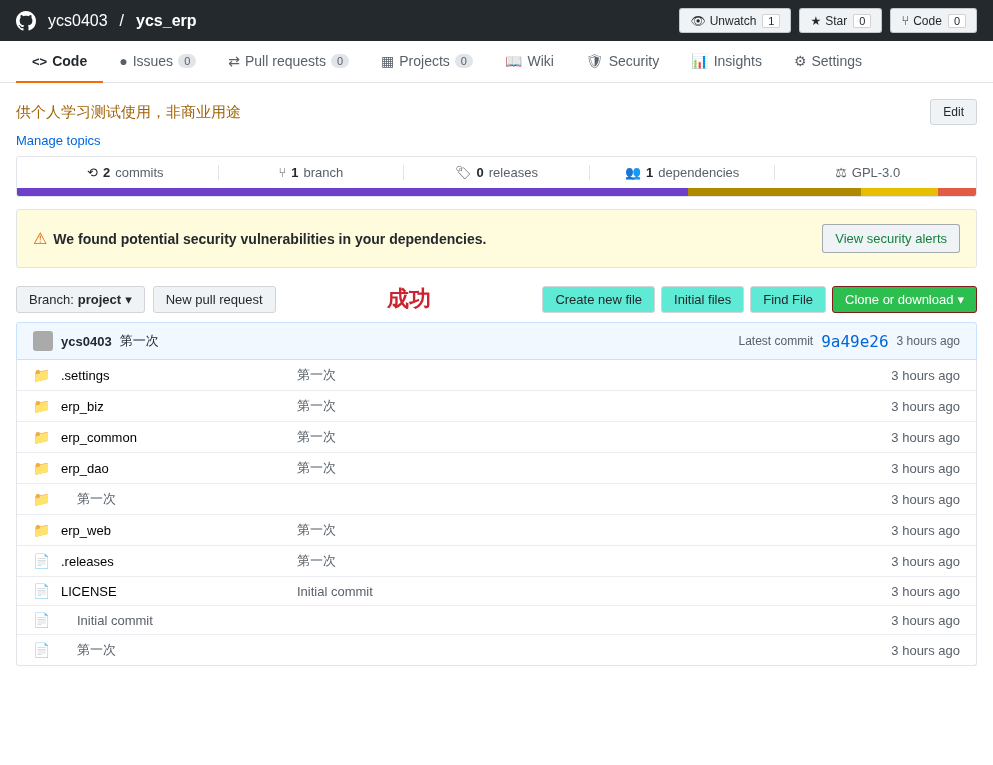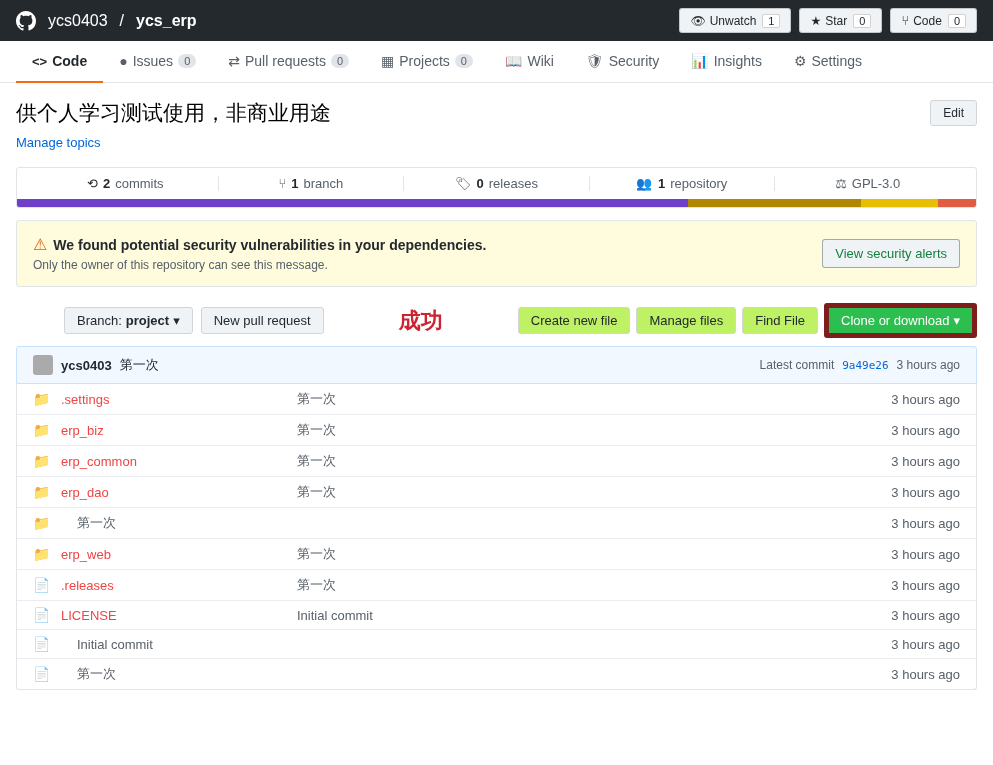--- a/index.html
+++ b/index.html
@@ -20,23 +20,23 @@
     .nav-tabs-list { display: flex; list-style: none; gap: 0; }
     .nav-tab { display: flex; align-items: center; gap: 5px; padding: 12px 16px; font-size: 14px; cursor: pointer; color: #586069; border-bottom: 2px solid transparent; margin-bottom: -1px; }
     .nav-tab.active { color: #24292e; font-weight: 600; border-bottom: 2px solid #f66a0a; }
     .nav-badge { background: #e1e4e8; border-radius: 10px; padding: 1px 6px; font-size: 11px; color: #586069; }
     
     
     .main { padding: 16px; max-width: 993px; margin: 0 auto; }
     
     
     .repo-desc { display: flex; align-items: center; justify-content: space-between; margin-bottom: 8px; }
-    .repo-desc-text { font-size: 21px; color: #000000; }
+    .repo-desc-text { font-size: 15px; color: #a16207; }
     .edit-btn { border: 1px solid #d1d5da; border-radius: 3px; padding: 5px 12px; font-size: 12px; cursor: pointer; background: #eff3f6; color: #24292e; }
-    .manage-topics { color: #0366d6; font-size: 13px; cursor: pointer; margin-bottom: 17px; }
+    .manage-topics { color: #0366d6; font-size: 13px; cursor: pointer; margin-bottom: 8px; }
     
     
     .stats-bar { border: 1px solid #e1e4e8; border-radius: 3px; margin-bottom: 12px; overflow: hidden; }
     .stats-row { display: flex; align-items: center; padding: 8px 16px; gap: 0; }
     .stat-item { display: flex; align-items: center; gap: 5px; color: #586069; font-size: 13px; flex: 1; justify-content: center; }
     .stat-item:not(:last-child) { border-right: 1px solid #e1e4e8; }
     .stat-count { font-weight: 600; color: #24292e; }
     .lang-bar { height: 8px; display: flex; width: 100%; }
     .lang-seg { height: 100%; }
     
@@ -44,43 +44,43 @@
     .security-alert { border: 1px solid #e1e4e8; border-radius: 3px; background: #fffbdd; padding: 14px 16px; margin-bottom: 16px; display: flex; align-items: center; justify-content: space-between; }
     .alert-content { display: flex; flex-direction: column; gap: 4px; }
     .alert-title { font-size: 14px; color: #24292e; display: flex; align-items: center; gap: 6px; }
     .alert-sub { font-size: 12px; color: #586069; }
     .alert-icon { color: #e36209; font-size: 16px; }
     .view-alerts-btn { border: 1px solid rgba(27,31,35,.35); border-radius: 3px; padding: 6px 12px; font-size: 13px; cursor: pointer; background: #eff3f6; color: #15803d; white-space: nowrap; }
     
     
     .file-controls { display: flex; align-items: center; justify-content: space-between; margin-bottom: 8px; }
     .branch-area { display: flex; align-items: center; gap: 8px; }
-    .branch-btn { border: 1px solid #d1d5da; border-radius: 3px; padding: 5px 12px; font-size: 13px; cursor: pointer; background: #eff3f6; color: #24292e; display: flex; align-items: center; gap: 4px; margin-left: 48px; }
+    .branch-btn { border: 1px solid #d1d5da; border-radius: 3px; padding: 5px 12px; font-size: 13px; cursor: pointer; background: #eff3f6; color: #24292e; display: flex; align-items: center; gap: 4px; }
     .new-pr-btn { border: 1px solid #d1d5da; border-radius: 3px; padding: 5px 12px; font-size: 13px; cursor: pointer; background: #eff3f6; color: #24292e; }
     .success-text { color: #cb2431; font-size: 22px; font-weight: 600; }
     .file-actions { display: flex; gap: 6px; align-items: center; }
-    .file-action-btn { border: 1px solid #d1d5da; border-radius: 3px; padding: 5px 12px; font-size: 13px; cursor: pointer; background: #bef264; color: #24292e; }
-    .clone-btn { border: 5px solid #7f1d1d; border-radius: 3px; padding: 5px 12px; font-size: 13px; cursor: pointer; background: #2cbe4e; color: #fff; display: flex; align-items: center; gap: 4px; }
+    .file-action-btn { border: 1px solid #d1d5da; border-radius: 3px; padding: 5px 12px; font-size: 13px; cursor: pointer; background: #5eead4; color: #24292e; }
+    .clone-btn { border: 1px solid #7f1d1d; border-radius: 3px; padding: 5px 12px; font-size: 13px; cursor: pointer; background: #2cbe4e; color: #fff; display: flex; align-items: center; gap: 4px; }
     
     
     .latest-commit { background: #f1f8ff; border: 1px solid #c8e1ff; border-radius: 3px 3px 0 0; display: flex; align-items: center; justify-content: space-between; padding: 8px 16px; }
     .commit-left { display: flex; align-items: center; gap: 8px; }
     .avatar { width: 20px; height: 20px; border-radius: 3px; background: #aaa; display: inline-block; overflow: hidden; }
     .avatar-img { width: 100%; height: 100%; background: linear-gradient(135deg, #667 40%, #aaa 100%); }
     .commit-author { font-weight: 600; color: #24292e; font-size: 13px; }
     .commit-msg { color: #24292e; font-size: 13px; }
     .commit-right { display: flex; align-items: center; gap: 8px; font-size: 12px; color: #586069; }
-    .commit-sha { color: #0366d6; font-family: monospace; font-size: 11px; }
+    .commit-sha { color: #0366d6; font-family: monospace; font-size: 16px; }
     
     
     .file-table { border: 1px solid #e1e4e8; border-top: none; border-radius: 0 0 3px 3px; }
     .file-row { display: flex; align-items: center; padding: 6px 16px; border-bottom: 1px solid #eaecef; gap: 0; }
     .file-row:last-child { border-bottom: none; }
     .file-icon { width: 20px; margin-right: 8px; color: #6a737d; font-size: 14px; flex-shrink: 0; }
-    .file-name { flex: 0 0 220px; color: #ef4444; font-size: 13px; cursor: pointer; }
+    .file-name { flex: 0 0 220px; color: #000000; font-size: 13px; cursor: pointer; }
     .file-commit { flex: 1; color: #586069; font-size: 13px; padding-left: 16px; }
     .file-time { color: #586069; font-size: 13px; text-align: right; min-width: 100px; }
   </style>
 </head>
 <body>
 
 <div class="header">
   <div class="header-left">
     <svg height="20" viewBox="0 0 16 16" width="20" fill="#fff" style="margin-right:4px">
         <path d="M8 0C3.58 0 0 3.58 0 8c0 3.54 2.29 6.53 5.47 7.59.4.07.55-.17.55-.38 0-.19-.01-.82-.01-1.49-2.01.37-2.53-.49-2.69-.94-.09-.23-.48-.94-.82-1.13-.28-.15-.68-.52-.01-.53.63-.01 1.08.58 1.23.82.72 1.21 1.87.87 2.33.66.07-.52.28-.87.51-1.07-1.78-.2-3.64-.89-3.64-3.95 0-.87.31-1.59.82-2.15-.08-.2-.36-1.02.08-2.12 0 0 .67-.21 2.2.82.64-.18 1.32-.27 2-.27.68 0 1.36.09 2 .27 1.53-1.04 2.2-.82 2.2-.82.44 1.1.16 1.92.08 2.12.51.56.82 1.27.82 2.15 0 3.07-1.87 3.75-3.65 3.95.29.25.54.73.54 1.48 0 1.07-.01 1.93-.01 2.2 0 .21.15.46.55.38A8.013 8.013 0 0016 8c0-4.42-3.58-8-8-8z"></path>
@@ -169,21 +169,21 @@
         <span>branch</span>
       </div>
       <div class="stat-item">
         <span>🏷</span>
         <span class="stat-count">0</span>
         <span>releases</span>
       </div>
       <div class="stat-item">
         <span>👥</span>
         <span class="stat-count">1</span>
-        <span>repository</span>
+        <span>dependencies</span>
       </div>
       <div class="stat-item">
         <span>⚖</span>
         <span>GPL-3.0</span>
       </div>
     </div>
 
     <div class="lang-bar" id="lang-bar">
         <div class="lang-seg" style="width: 70%; background: rgb(110, 64, 201);"></div>
         <div class="lang-seg" style="width: 18%; background: rgb(176, 136, 0);"></div>
@@ -191,38 +191,37 @@
         <div class="lang-seg" style="width: 4%; background: rgb(224, 93, 68);"></div>
       </div>
   </div>
 
   <div class="security-alert">
     <div class="alert-content">
       <div class="alert-title">
         <span class="alert-icon">⚠</span>
         <strong>We found potential security vulnerabilities in your dependencies.</strong>
       </div>
-      <div class="alert-sub">Only the owner of this repository can see this message.</div>
     </div>
     <button class="view-alerts-btn">View security alerts</button>
   </div>
 
   <div class="file-controls">
     <div class="branch-area">
       <button class="branch-btn">
         <span>Branch:</span>
         <strong>project</strong>
         <span>▾</span>
       </button>
       <button class="new-pr-btn">New pull request</button>
     </div>
     <div class="success-text">成功</div>
     <div class="file-actions">
       <button class="file-action-btn">Create new file</button>
-      <button class="file-action-btn">Manage files</button>
+      <button class="file-action-btn">Initial files</button>
       <button class="file-action-btn">Find File</button>
       <button class="clone-btn">
         <span>Clone or download</span>
         <span>▾</span>
       </button>
     </div>
   </div>
 
   <div class="latest-commit">
     <div class="commit-left">

